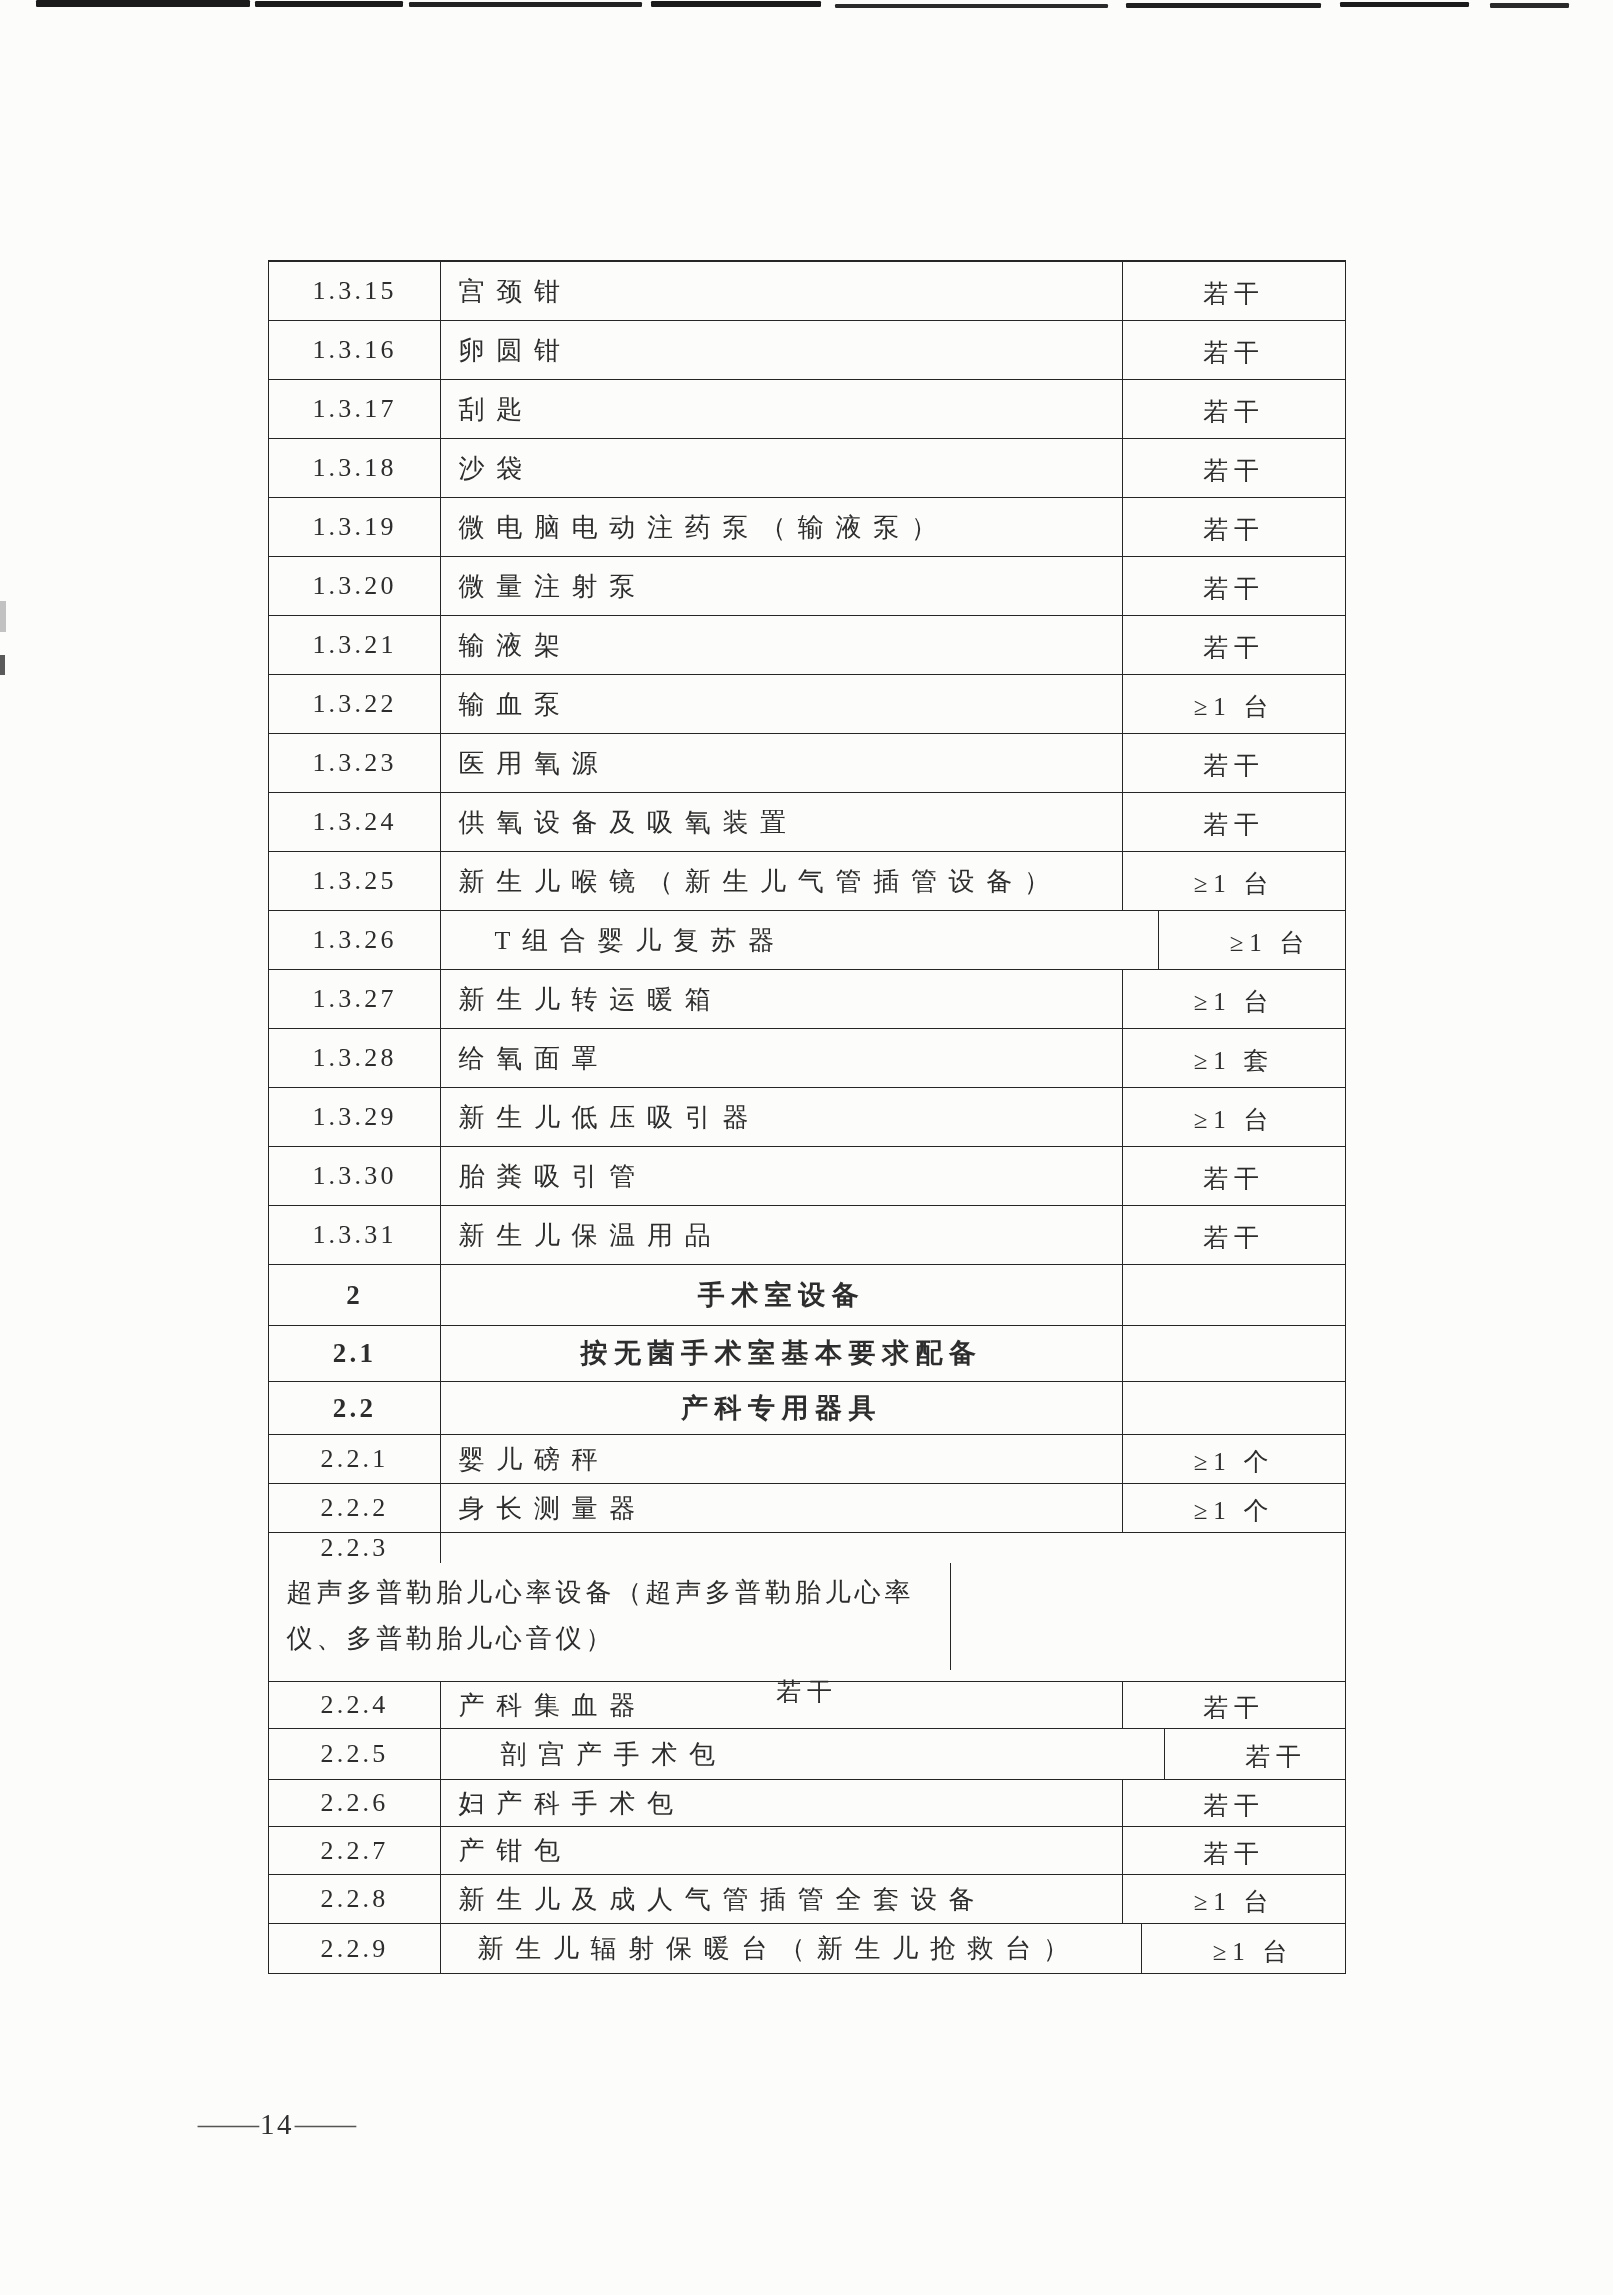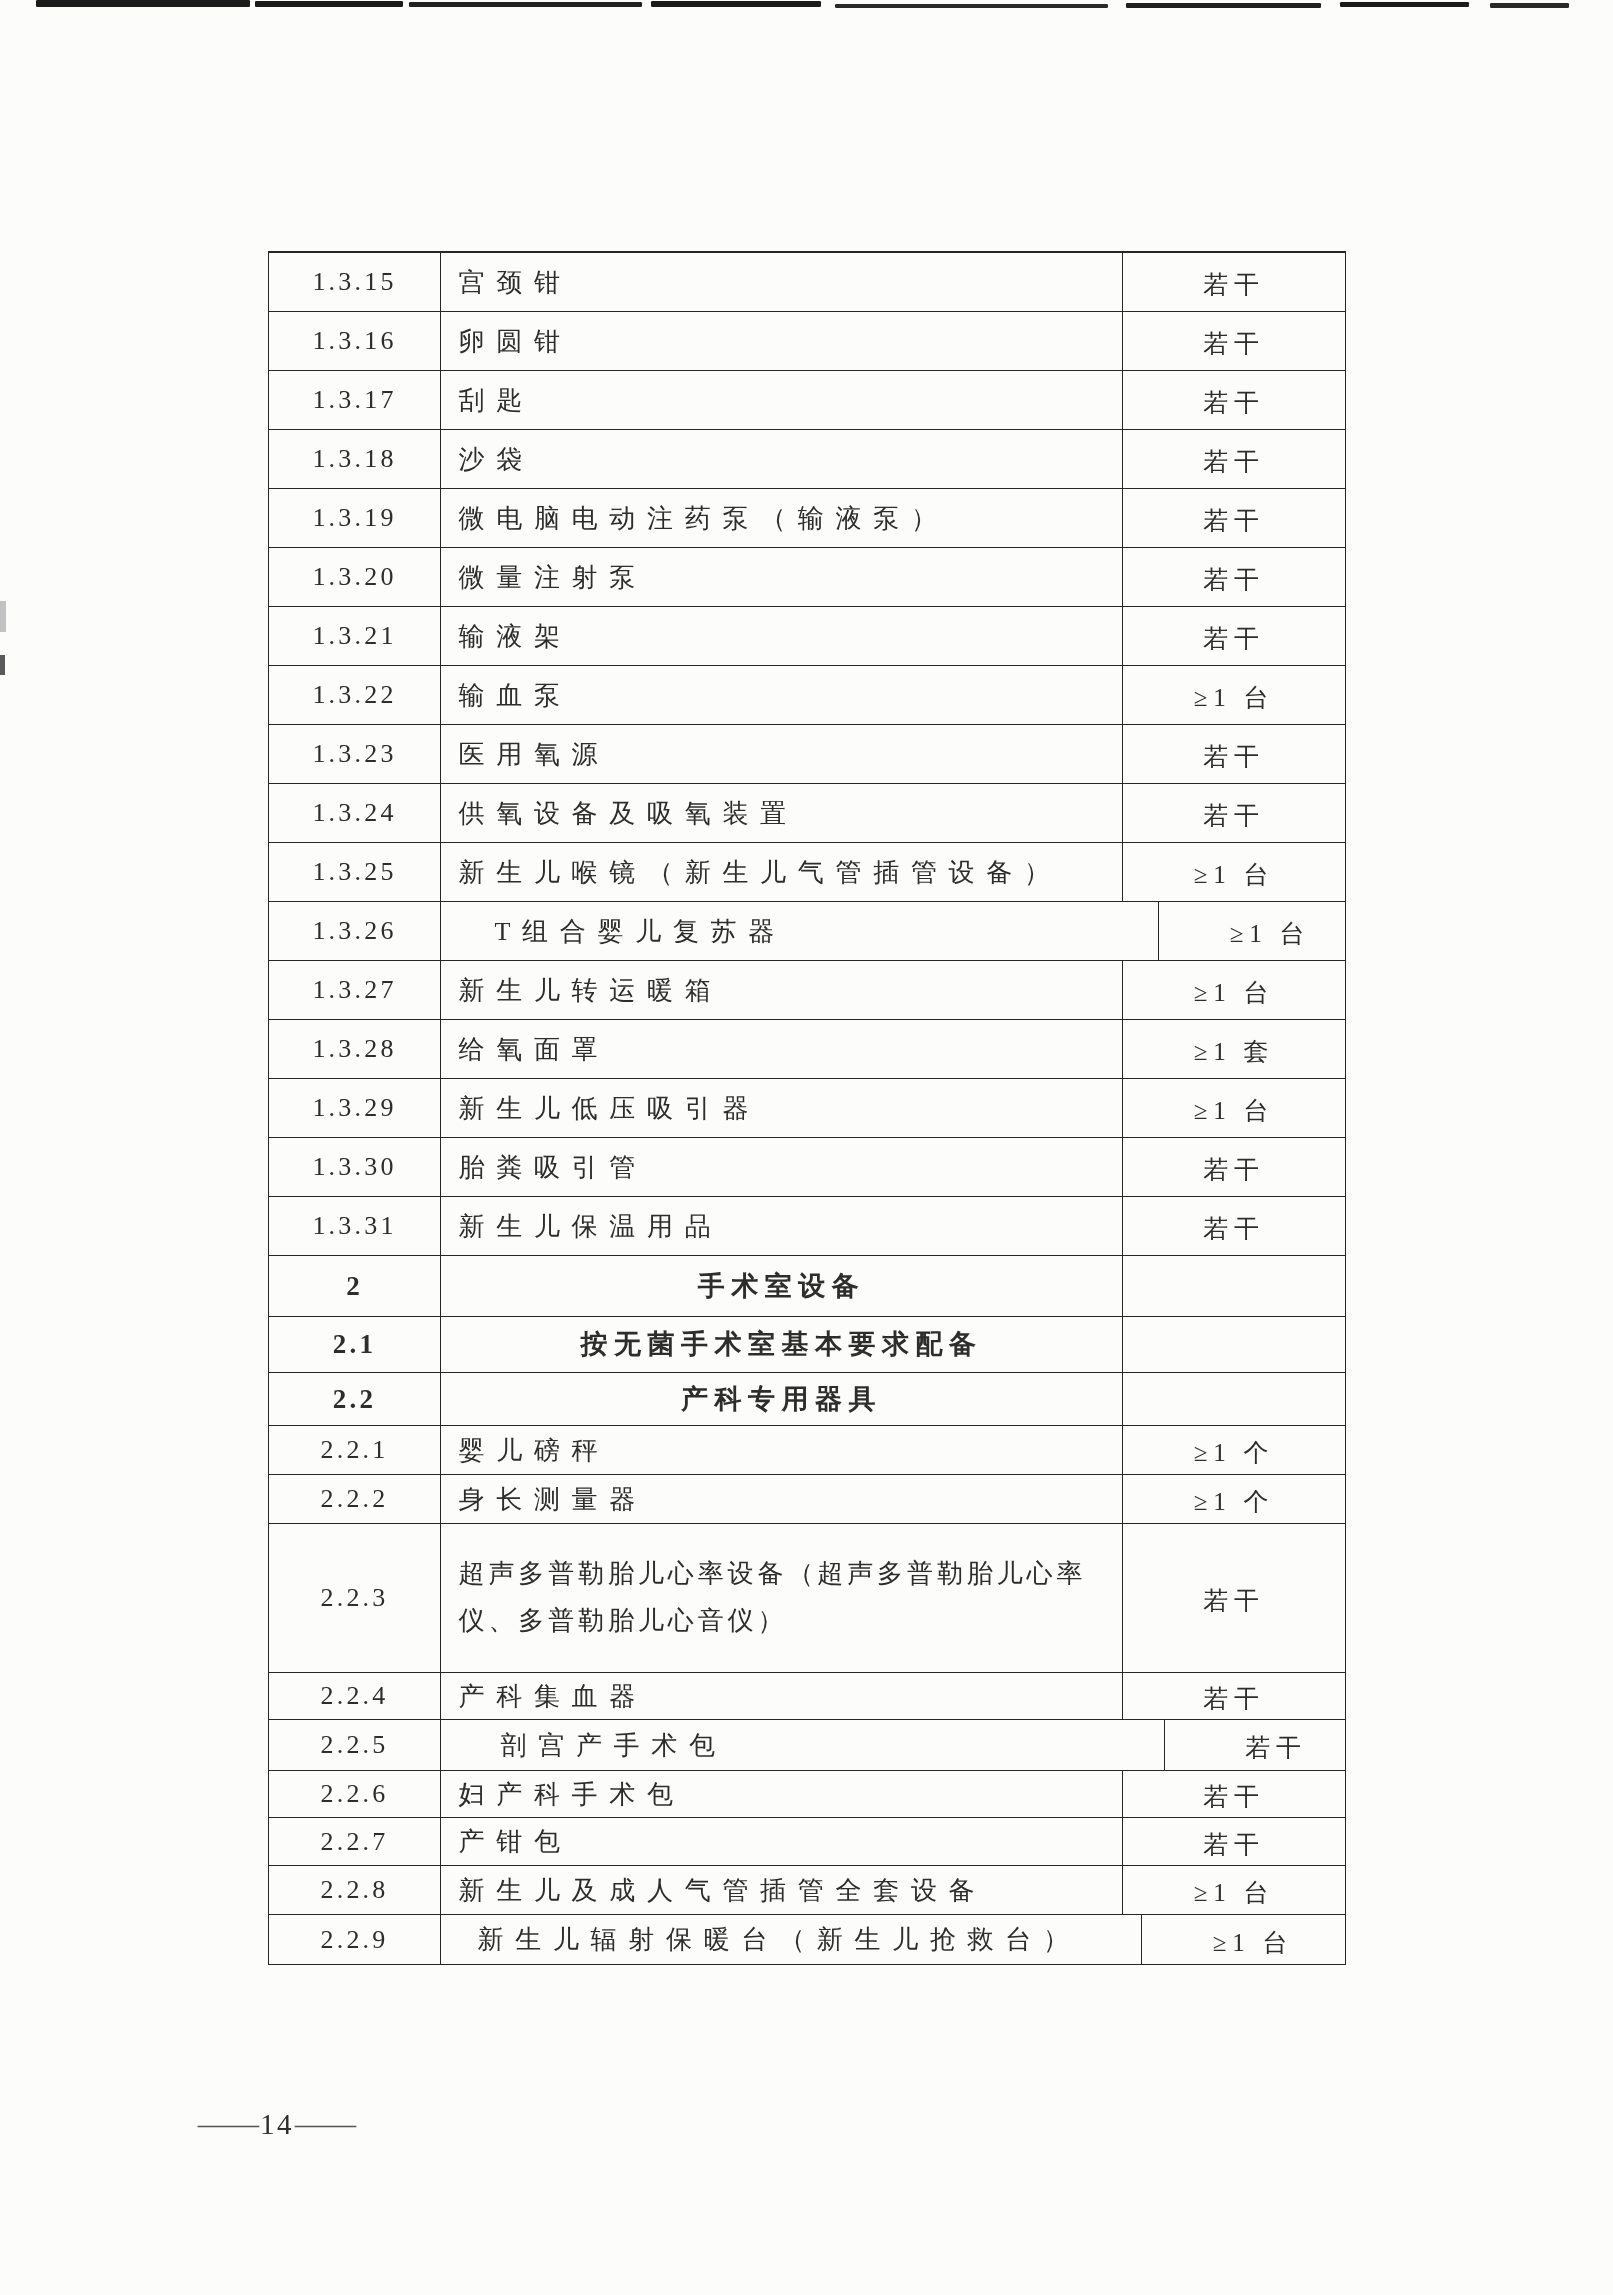--- a/index.html
+++ b/index.html
@@ -33,21 +33,21 @@
   .seg8 { left: 1490px; top: 3.2px; width: 79px; height: 4.5px;  background:#2a2a2a; }
 
   
   .edge-mark-1 { position:absolute; left:0; top:601px;  width:5.8px; height:31px; background:#c2c2c2; }
   .edge-mark-2 { position:absolute; left:0; top:655px; width:4.5px; height:19.5px; background:#5a5a5a; }
 
   
   .equip-table {
     position: absolute;
     left: 268px;
-    top: 251px;
+    top: 260px;
     width: 1076px;
     border: 1.9px solid #262626;
     border-top-width: 2.6px;
     box-sizing: content-box;
     background: #fcfcfb;
   }
   .t-row {
     display: flex;
     box-sizing: border-box;
     border-bottom: 1.9px solid #262626;
@@ -242,21 +242,21 @@
       <div class="t-row" style="height: 49px;">
       <div class="cell cell-no">2.2.1</div>
       <div class="cell cell-name">婴儿磅秤</div>
       <div class="cell cell-qty">≥1 个</div>
     </div>
       <div class="t-row" style="height: 49px;">
       <div class="cell cell-no">2.2.2</div>
       <div class="cell cell-name">身长测量器</div>
       <div class="cell cell-qty">≥1 个</div>
     </div>
-      <div class="t-row tall-row" style="height: 149px;">
+      <div class="t-row tall-row" style="height: 149px; flex-direction: column;">
       <div class="cell cell-no">2.2.3</div>
       <div class="cell cell-name">超声多普勒胎儿心率设备（超声多普勒胎儿心率仪、多普勒胎儿心音仪）</div>
       <div class="cell cell-qty">若干</div>
     </div>
       <div class="t-row" style="height: 47px;">
       <div class="cell cell-no">2.2.4</div>
       <div class="cell cell-name">产科集血器</div>
       <div class="cell cell-qty">若干</div>
     </div>
       <div class="t-row" style="height: 51px; gap: 42px;">

